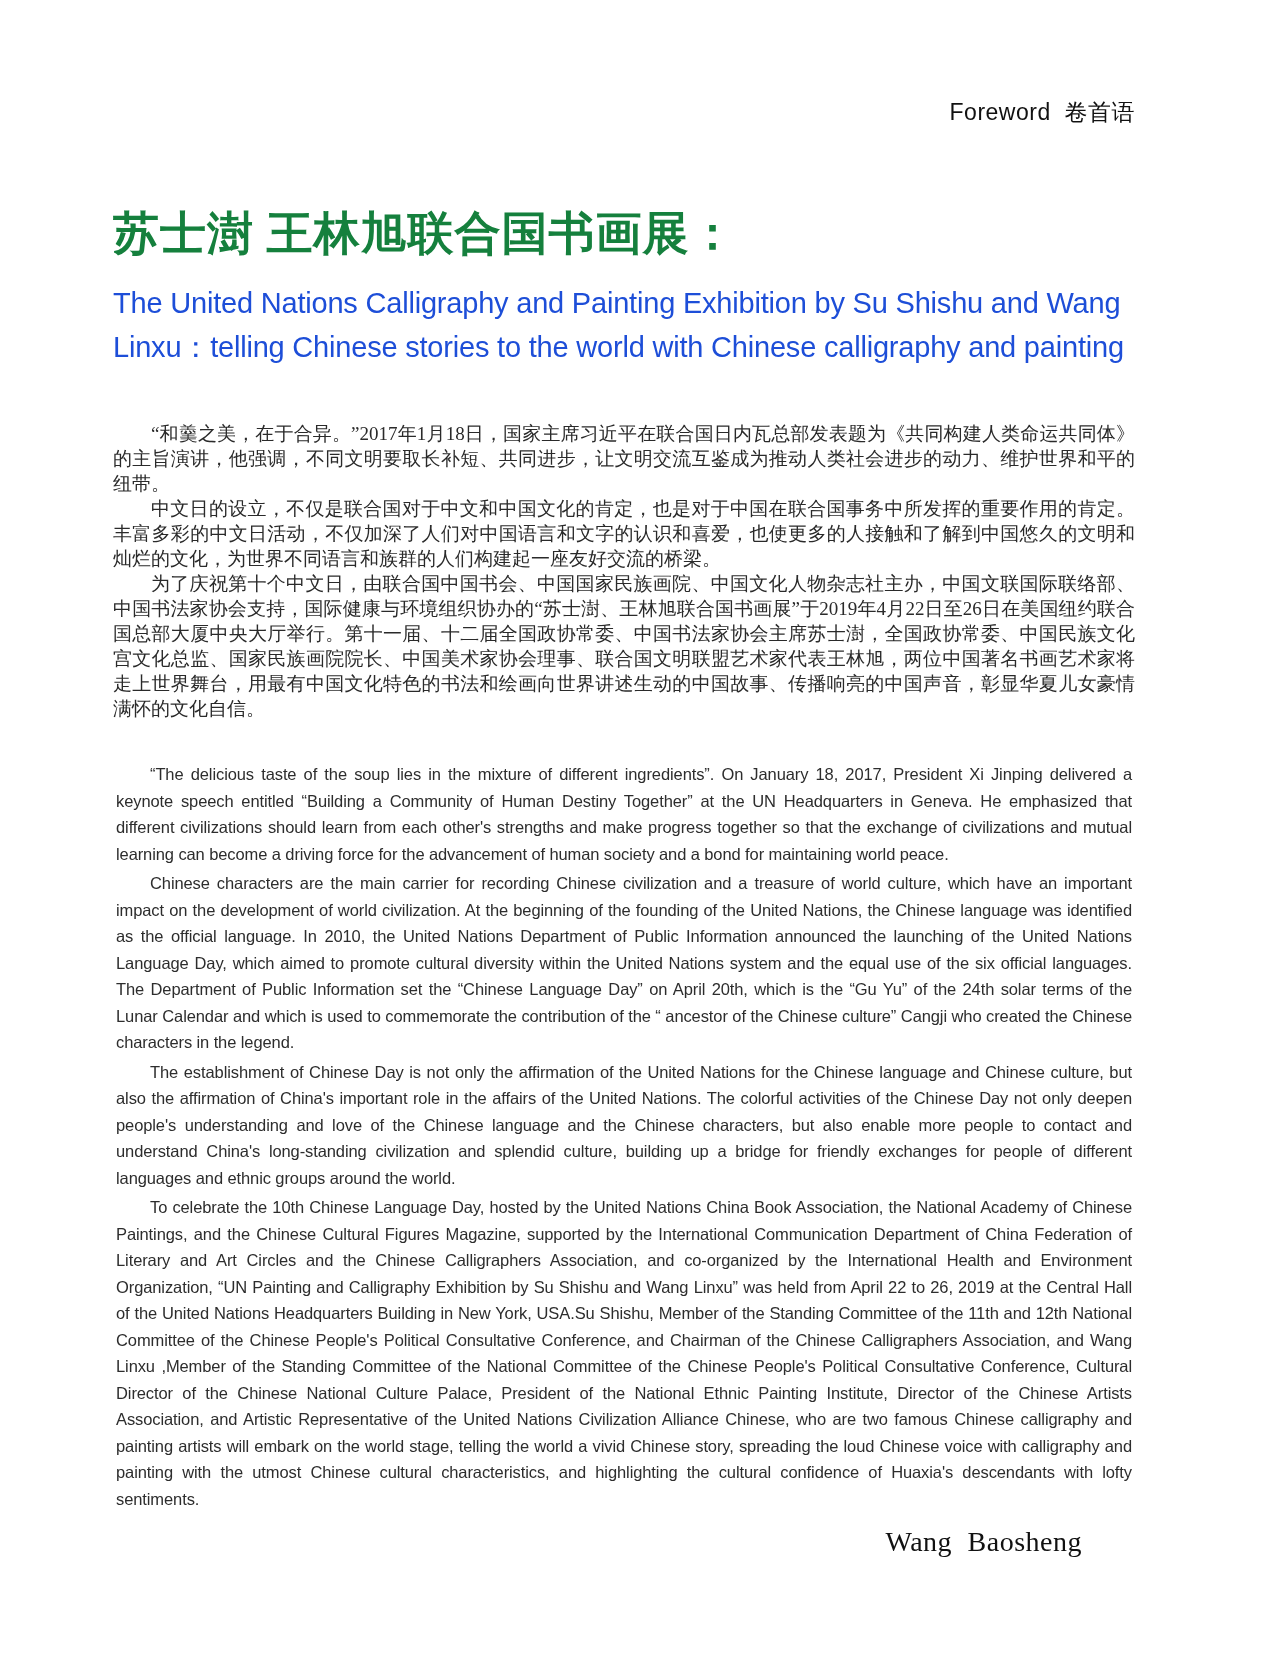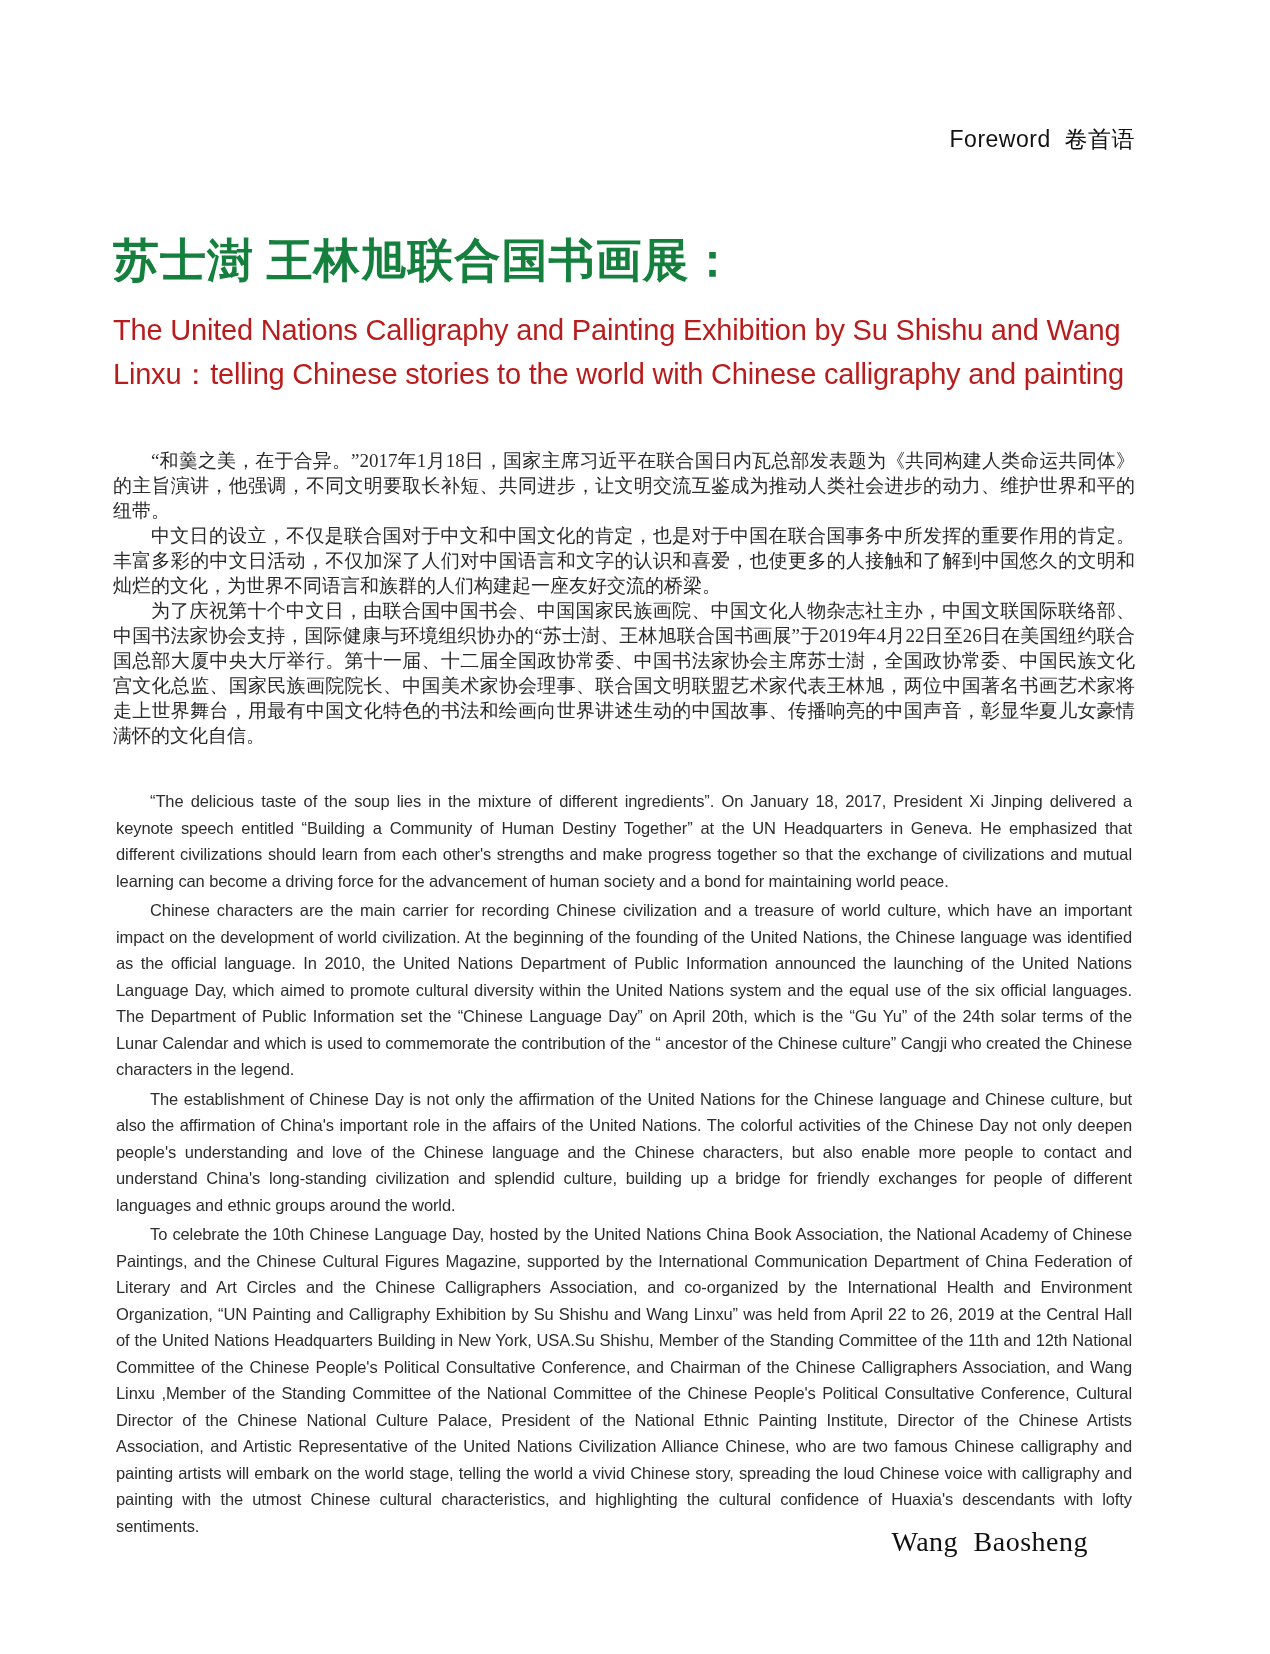--- a/index.html
+++ b/index.html
@@ -19,40 +19,39 @@
     font-family: "Liberation Sans", sans-serif;
   }
   .header {
     padding-top: 70px;
     text-align: right;
     font-size: 23px;
     letter-spacing: 0.5px;
     color: #111111;
     white-space: pre;
     font-family: "Liberation Sans", sans-serif;
-    margin-top: 27px;
   }
   .title-zh {
     margin: 48px 0 0 0;
     font-family: "Liberation Serif", "DejaVu Serif", serif;
     font-weight: 700;
     font-size: 46px;
     line-height: 62px;
     letter-spacing: 1px;
     color: #15803d;
   }
   .title-zh .t-line { display: block; }
   .title-en {
     margin: 16px 0 0 0;
     font-family: "Liberation Sans", sans-serif;
     font-weight: 400;
     font-size: 29px;
     line-height: 44px;
     letter-spacing: -0.2px;
-    color: #b91c1c;
+    color: #1d4ed8;
     max-width: 1022px;
   }
   .zh-body {
     margin-top: 52px;
     font-family: "Liberation Serif", "DejaVu Serif", serif;
     font-size: 19px;
     line-height: 25px;
     text-align: justify;
     color: #2a2a2a;
   }
@@ -69,21 +68,21 @@
     text-align: justify;
     color: #2d2d2d;
   }
   .en-body p {
     margin: 3px;
     text-indent: 34px;
   }
   .signature {
     position: absolute;
     top: 1526px;
-    right: 182px;
+    right: 188px;
     font-family: "Liberation Serif", "DejaVu Serif", serif;
     font-size: 28px;
     color: #111111;
     word-spacing: 8px;
     letter-spacing: 0.5px;
   }
 </style>
 </head>
 <body>
 

